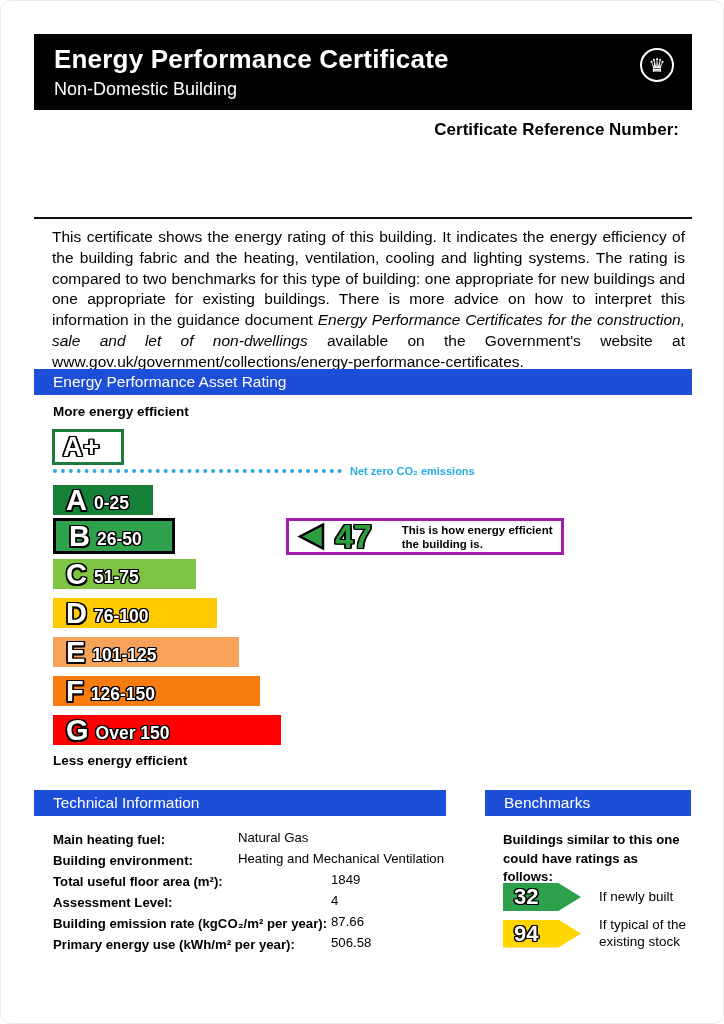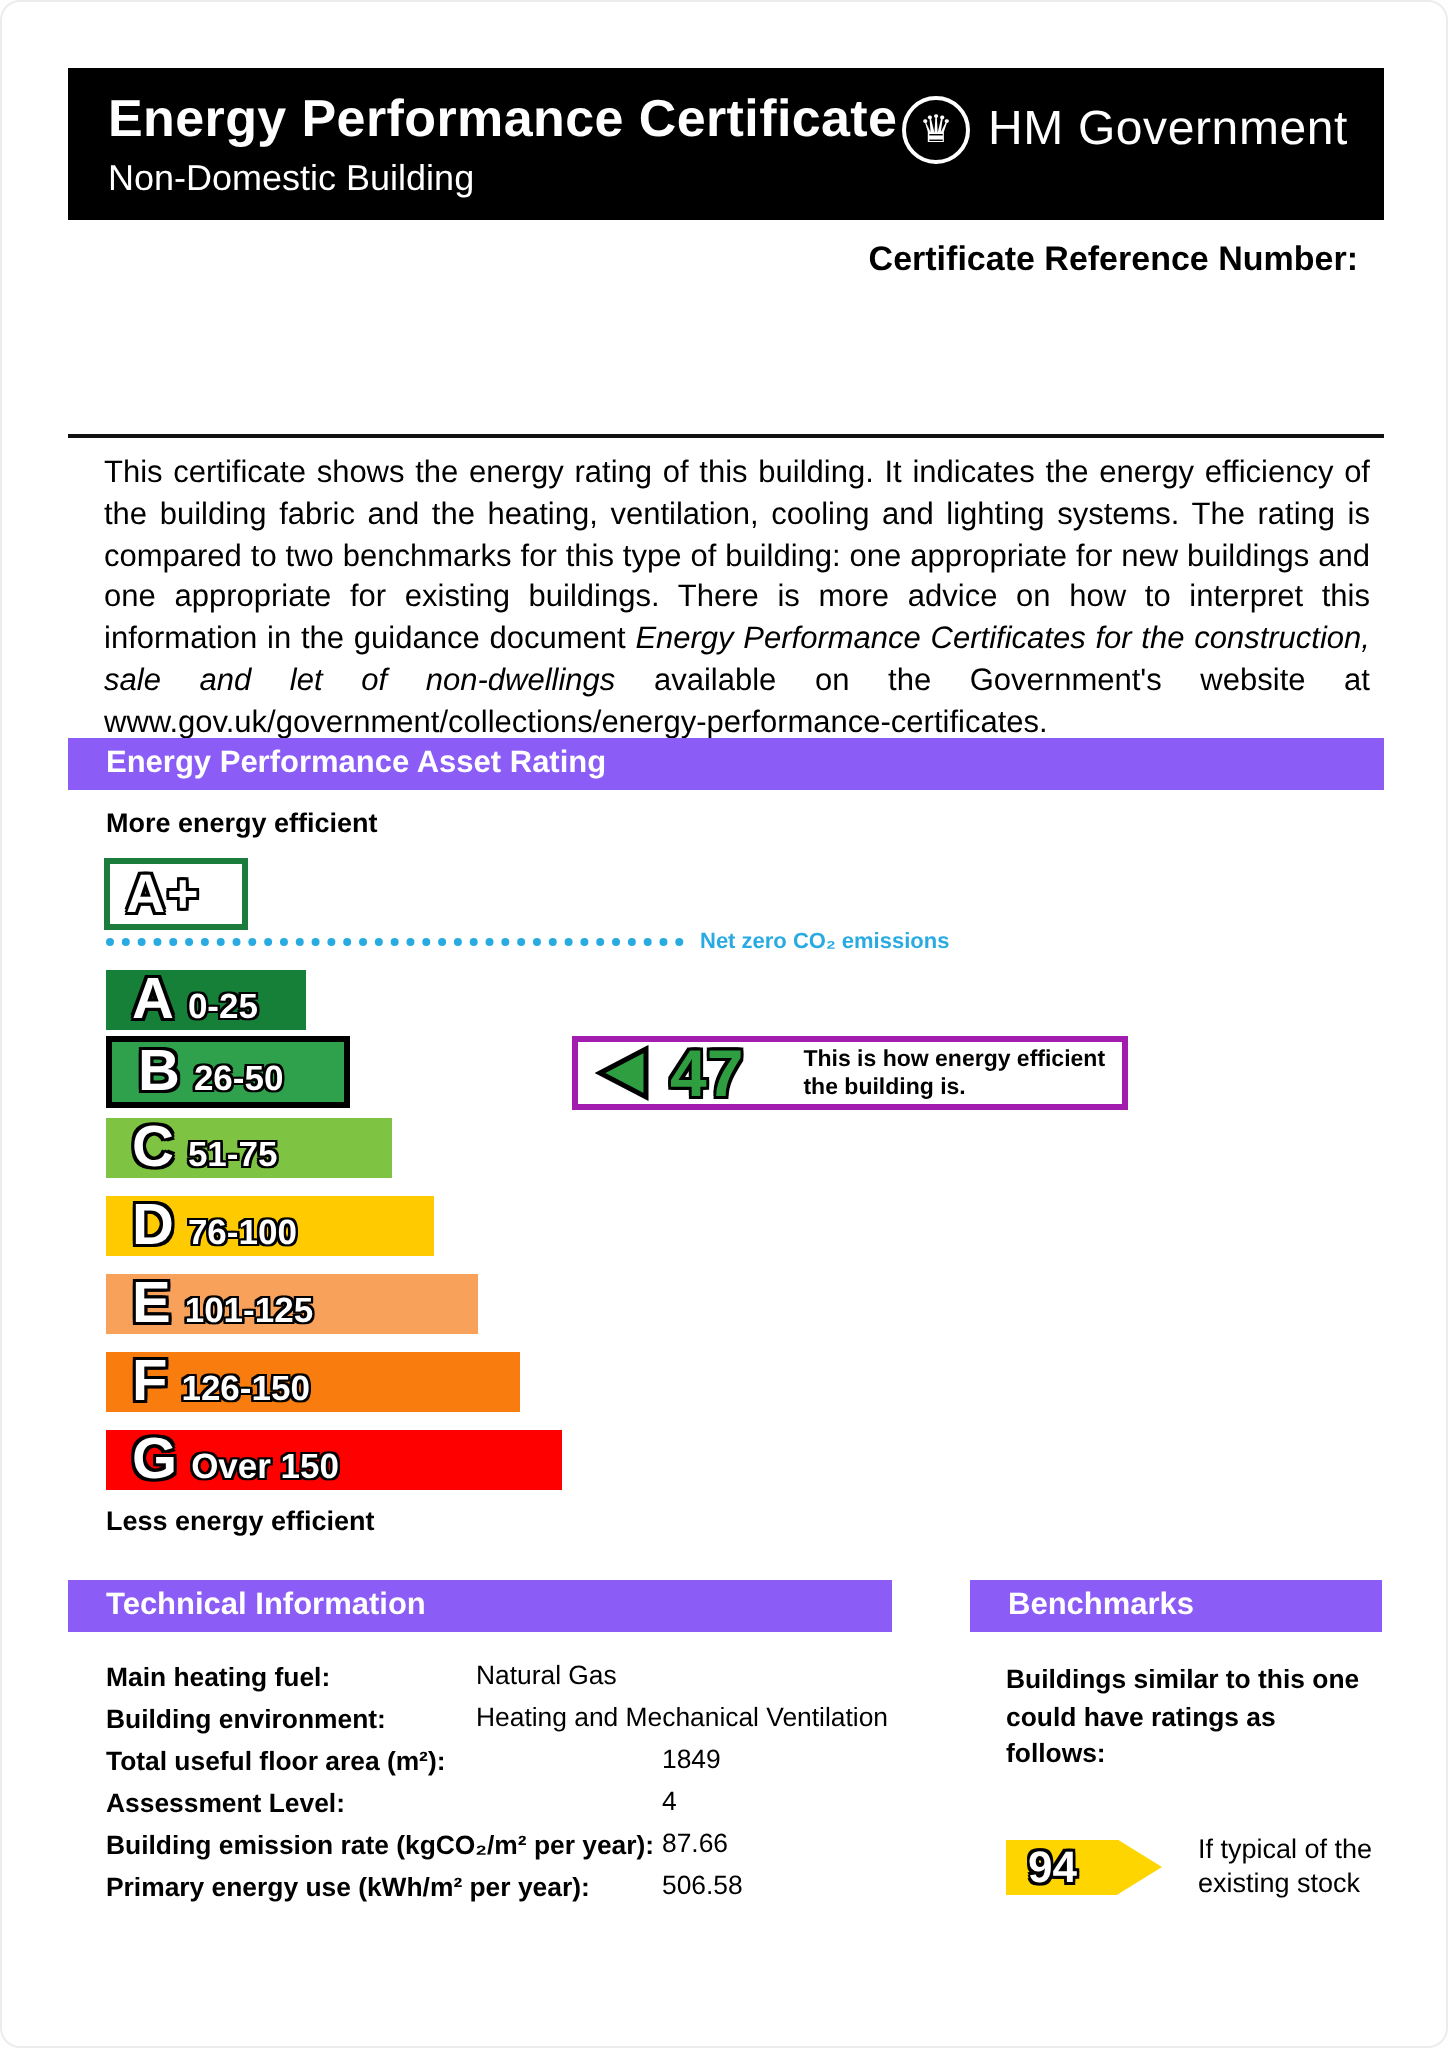--- a/index.html
+++ b/index.html
@@ -51,22 +51,22 @@
   .rule { position: absolute; left: 33px; top: 216px; width: 658px; height: 2px; background: #111; }
 
   .intro {
     position: absolute; left: 51px; top: 226px; width: 633px;
     font-size: 15.5px; line-height: 20.8px; text-align: justify;
   }
   .intro .it { font-style: italic; }
 
   
   .section-bar {
-    position: absolute; background: #8b5cf6; color: #fff;
-    font-size: 15.5px; font-weight: bold;
+    position: absolute; background: #1d4ed8; color: #fff;
+    font-size: 15.5px; font-weight: normal;
     display: flex; align-items: center; padding-left: 19px;
   }
   .bar-asset { left: 33px; top: 368px; width: 658px; height: 26px; }
   .bar-tech  { left: 33px; top: 789px; width: 412px; height: 26px; }
   .bar-bench { left: 484px; top: 789px; width: 206px; height: 26px; }
 
   
   .more-label, .less-label {
     position: absolute; left: 52px; font-size: 13.5px; font-weight: bold;
   }
@@ -168,21 +168,20 @@
 
 <div class="page">
 
   <div class="header-bar">
     <div class="header-titles">
       <div class="header-title">Energy Performance Certificate</div>
       <div class="header-subtitle">Non-Domestic Building</div>
     </div>
     <div class="gov-logo">
       <div class="crest">♛</div>
-      <div class="gov-text">HM Government</div>
     </div>
   </div>
 
   <div class="cert-ref">
     <div class="cert-ref-label">Certificate Reference Number:</div>
   </div>
 
   <div class="rule"></div>
 
   <div class="intro"><span>This certificate shows the energy rating of this building. It indicates the energy efficiency of the building fabric and the heating, ventilation, cooling and lighting systems. The rating is compared to two benchmarks for this type of building: one appropriate for new buildings and one appropriate for existing buildings. There is more advice on how to interpret this information in the guidance document </span><span class="it">Energy Performance Certificates for the construction, sale and let of non-dwellings</span><span> available on the Government's website at www.gov.uk/government/collections/energy-performance-certificates.</span></div>
@@ -265,20 +264,26 @@
     </div>
     <div class="tech-row v-num">
       <span class="tech-label">Primary energy use (kWh/m² per year):</span>
       <span class="tech-value">506.58</span>
     </div>
   </div>
 
   <div class="section-bar bar-bench">Benchmarks</div>
   <div class="bench-intro">Buildings similar to this one could have ratings as follows:</div>
 
+  <div class="bench-row bench-row-1">
+    <div class="bench-arrow" style="background-color: rgb(45, 160, 75);">
+      <span class="bench-num">32</span>
+    </div>
+    <span class="bench-label">If newly built</span>
+  </div>
   <div class="bench-row bench-row-2">
     <div class="bench-arrow" style="background-color: rgb(255, 213, 0);">
       <span class="bench-num">94</span>
     </div>
     <span class="bench-label">If typical of the existing stock</span>
   </div>
 
 </div>
 
 </body></html>

